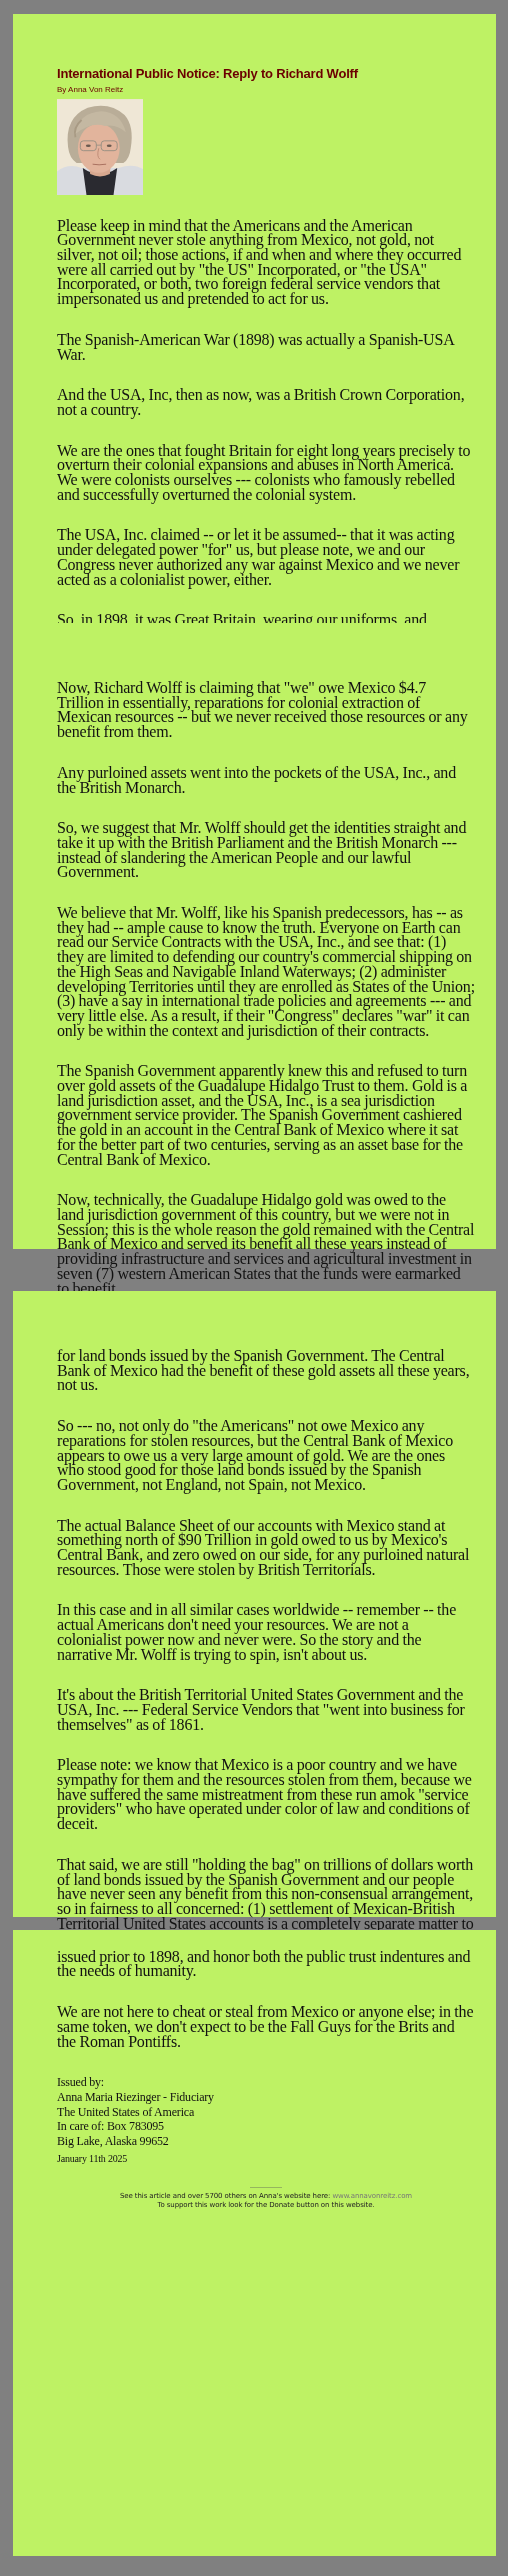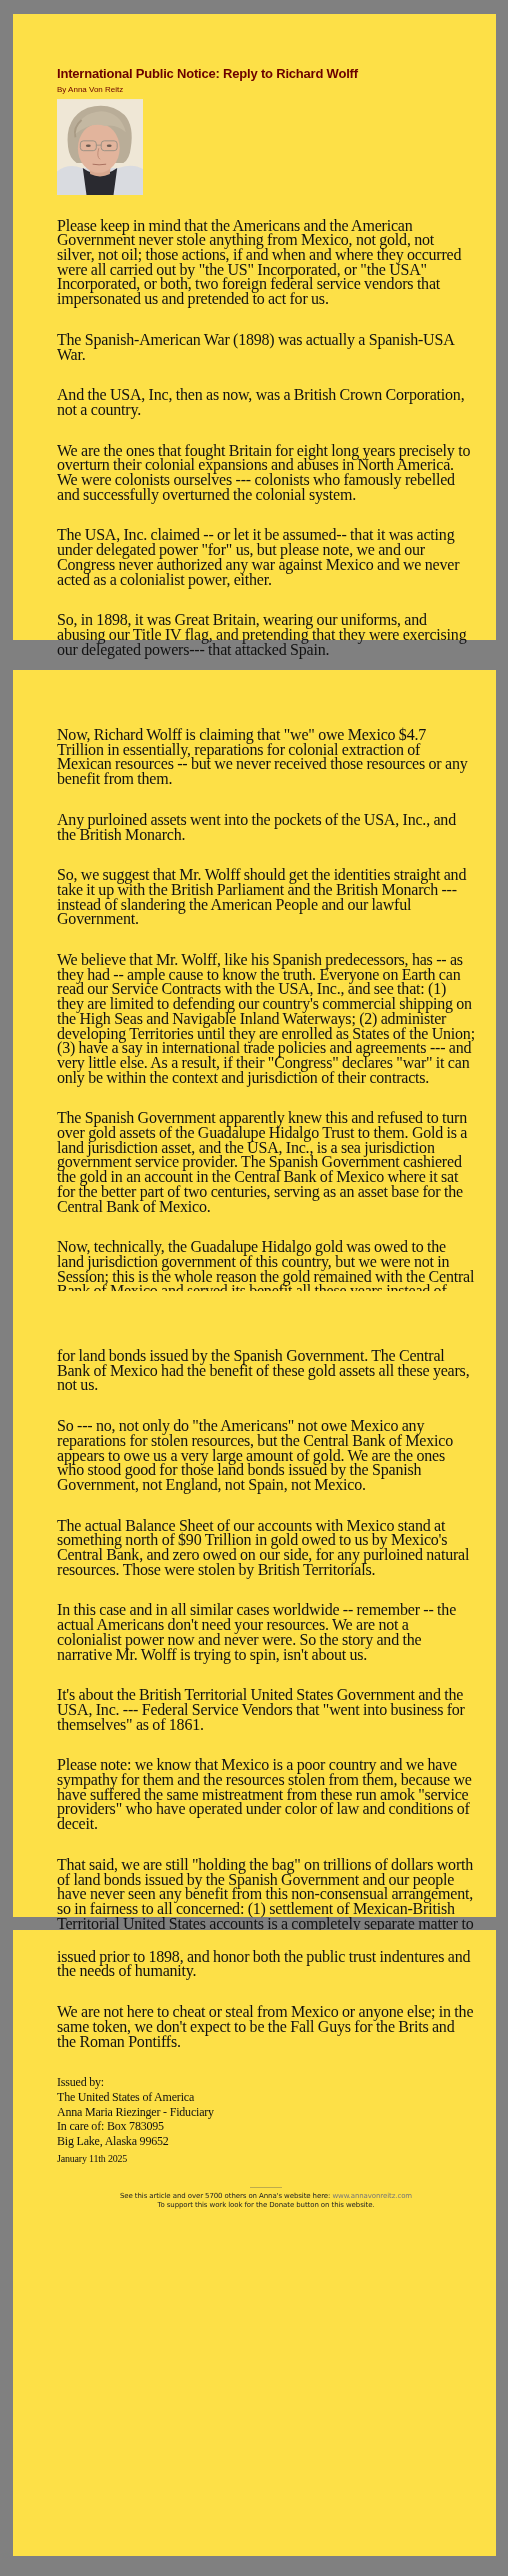--- a/index.html
+++ b/index.html
@@ -9,25 +9,25 @@
     background: #808080;
     position: relative;
     overflow: hidden;
     font-family: "Liberation Serif", "DejaVu Serif", serif;
   }
   .page {
     position: absolute;
     left: 13px;
     width: 483px;
     height: 626px;
-    background: #fde047;
+    background: #bef264;
     box-sizing: border-box;
   }
   #page-1 { top: 14px; }
-  #page-2 { top: 670px; }
+  #page-2 { top: 623px; }
   #page-3 { top: 1291px; }
   #page-4 { top: 1930px; }
 
   .content {
     position: absolute;
     left: 44px;
     width: 418px;
   }
   #page-1 .content { top: 52px; }
   #page-2 .content { top: 58px; }
@@ -160,22 +160,22 @@
   </div>
 </div>
 
 <div class="page" id="page-4">
   <div class="content">
     <p class="para">issued prior to 1898, and honor both the public trust indentures and the needs of humanity.</p>
     <p class="para">We are not here to cheat or steal from Mexico or anyone else; in the same token, we don't expect to be the Fall Guys for the Brits and the Roman Pontiffs.</p>
 
     <div>
       <span class="sig-line">Issued by:</span>
+      <span class="sig-line">Anna Maria Riezinger - Fiduciary</span>
       <span class="sig-line">The United States of America</span>
-      <span class="sig-line">Anna Maria Riezinger - Fiduciary</span>
       <span class="sig-line">In care of: Box 783095</span>
       <span class="sig-line">Big Lake, Alaska 99652</span>
       <span class="date">January 11th 2025</span>
     </div>
 
     <div class="footer">
       <span class="sep">----------------</span>
       <span class="line"><span>See this article and over 5700 others on Anna's website here: </span><a>www.annavonreitz.com</a></span>
       <span class="line">To support this work look for the Donate button on this website.</span>
     </div>

